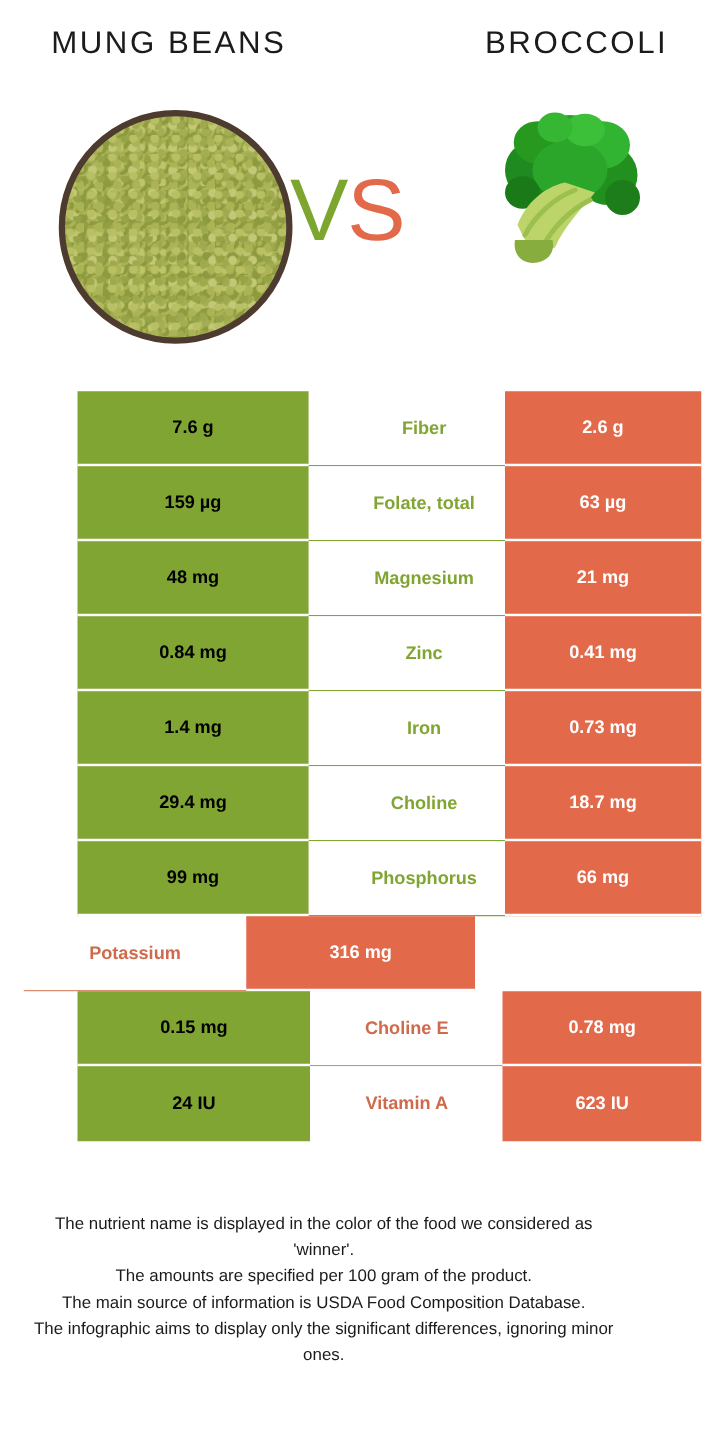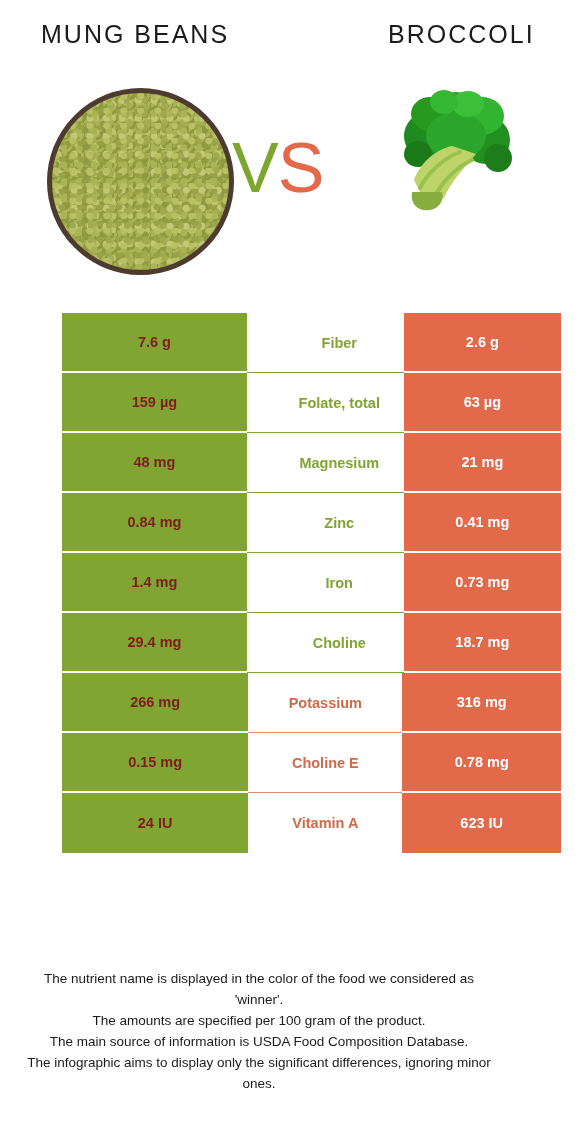--- a/index.html
+++ b/index.html
@@ -102,21 +102,21 @@
     display: flex;
     align-items: center;
     justify-content: center;
     font-size: 14.5px;
     font-weight: 600;
     box-sizing: border-box;
   }
   .cell-left {
     width: 215px;
     background: #80A532;
-    color: #7f1d1d;
+    color: #000000;
     border-bottom: 2px solid #ffffff;
     margin-left: 43px;
   }
   .cell-right {
     width: 183px;
     background: #E2694A;
     color: #ffffff;
     border-bottom: 2px solid #ffffff;
     text-align: center;
   }
@@ -210,23 +210,27 @@
     <div class="cell cell-mid">Iron</div>
     <div class="cell cell-right">0.73 mg</div>
   </div>
 
   <div class="row win-left">
     <div class="cell cell-left">29.4 mg</div>
     <div class="cell cell-mid">Choline</div>
     <div class="cell cell-right">18.7 mg</div>
   </div>
 
+  <div class="row win-left">
+    <div class="cell cell-left">99 mg</div>
+    <div class="cell cell-mid">Phosphorus</div>
+    <div class="cell cell-right">66 mg</div>
+  </div>
 
   <div class="row win-right">
-    <div class="cell cell-left">266 mg</div>
     <div class="cell cell-mid">Potassium</div>
     <div class="cell cell-right">316 mg</div>
   </div>
 
   <div class="row win-right">
     <div class="cell cell-left">0.15 mg</div>
     <div class="cell cell-mid">Choline E</div>
     <div class="cell cell-right">0.78 mg</div>
   </div>
 

